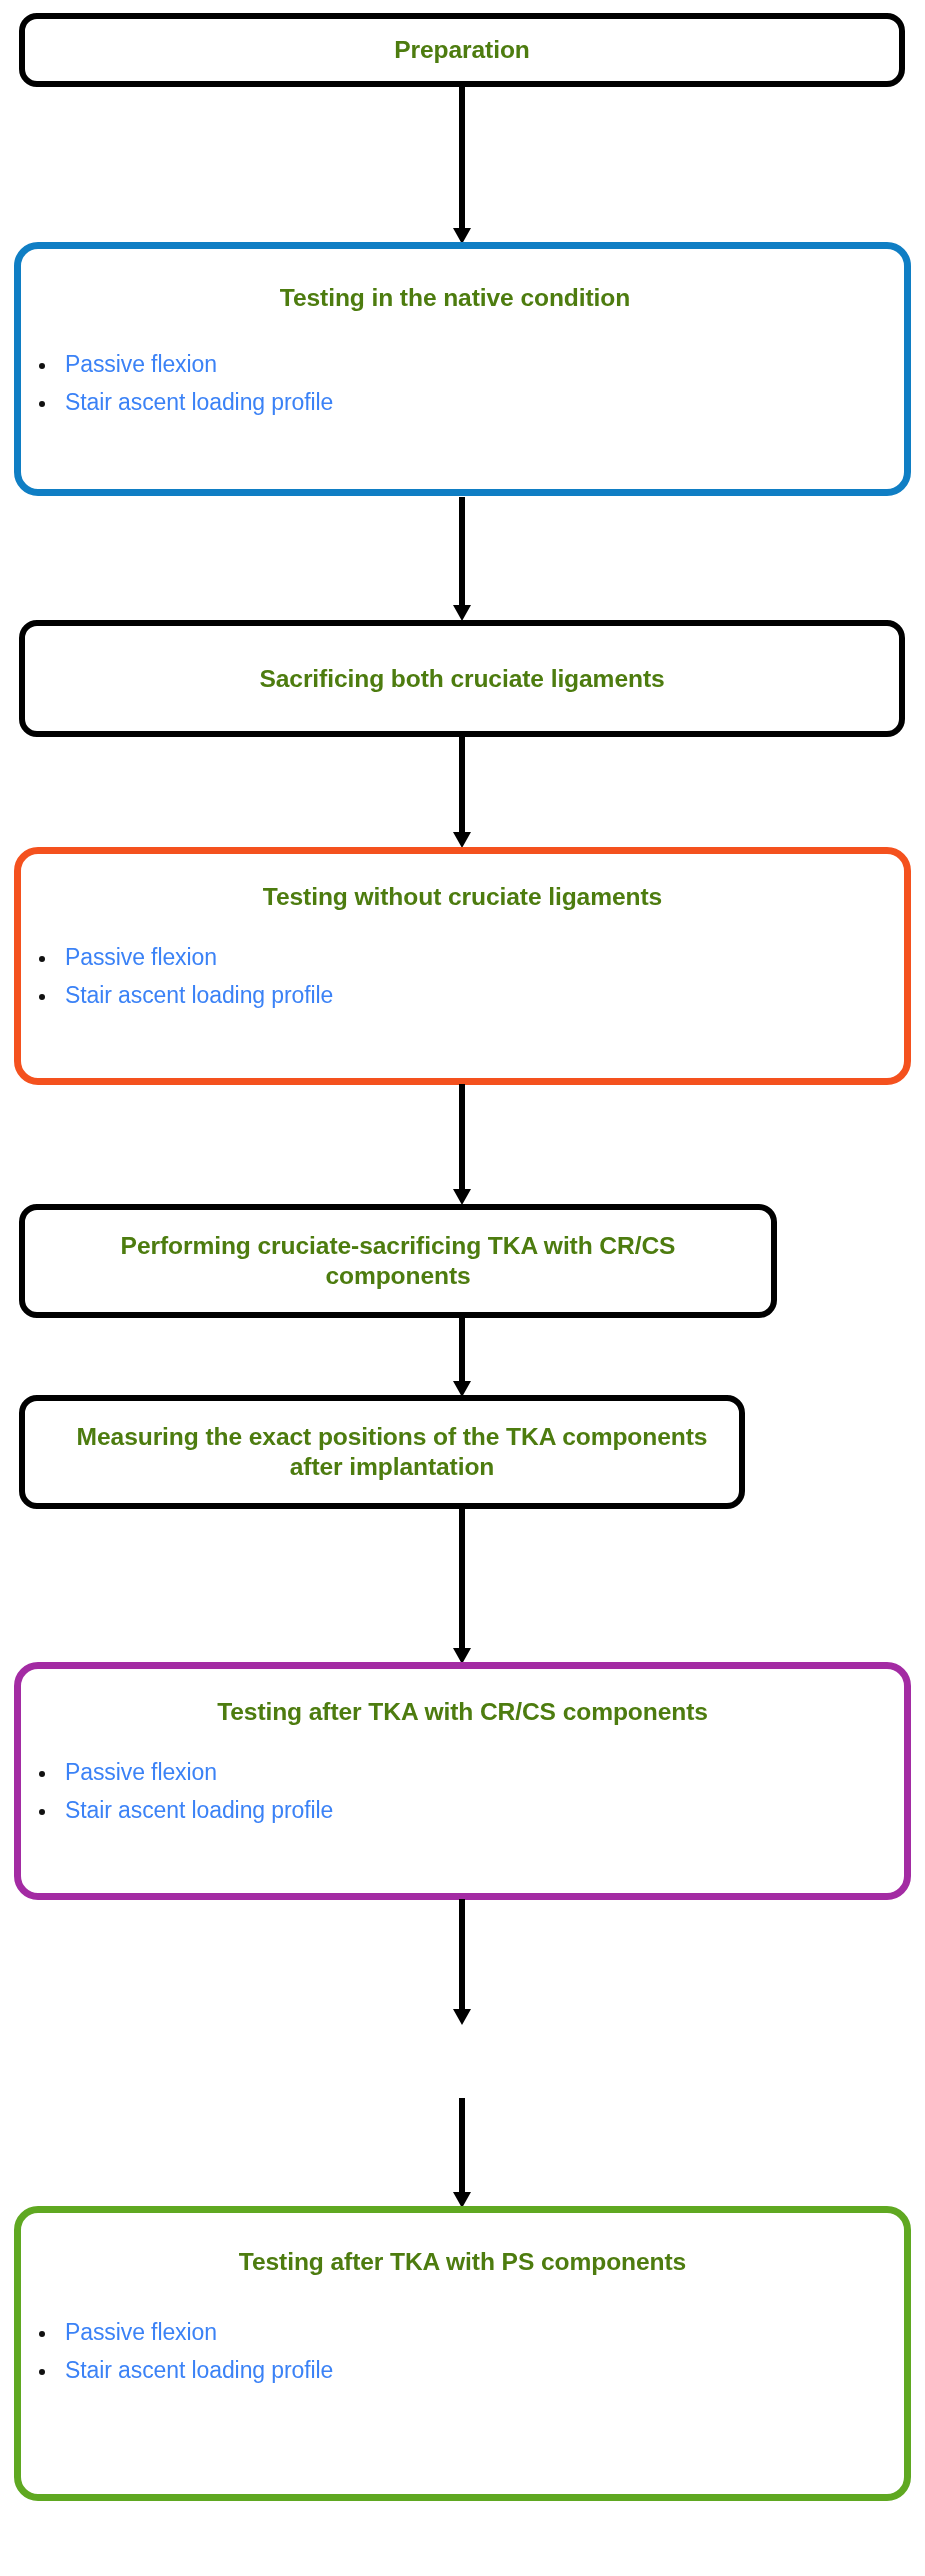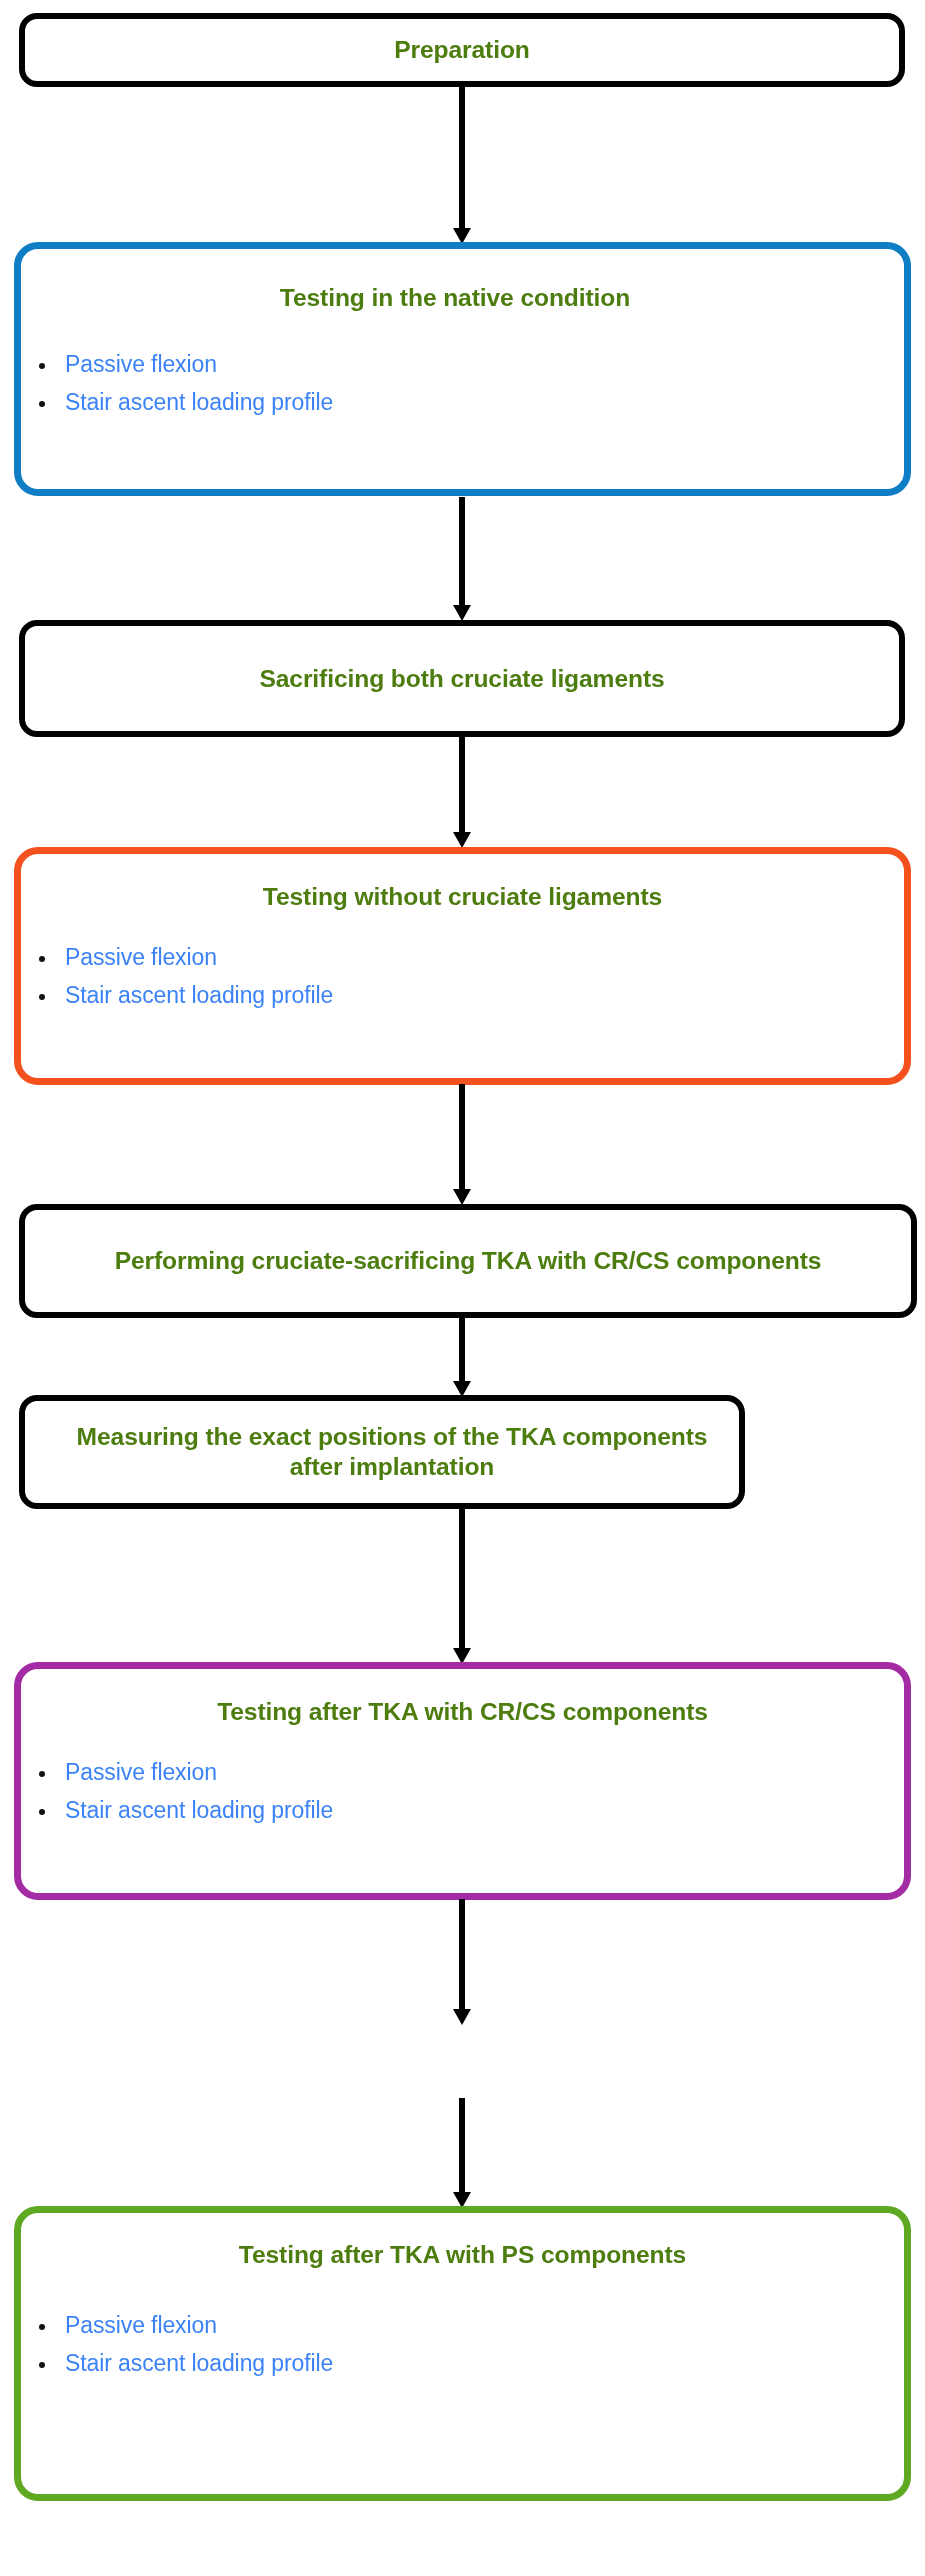--- a/index.html
+++ b/index.html
@@ -147,21 +147,21 @@
       <li>Passive flexion</li>
       <li style="margin-top:8.4px;">Stair ascent loading profile</li>
     </ul>
   </div>
 
   <div class="arrow" style="left:453px; top:1084px; height:121px;">
     <div class="stem" style="height:105px;"></div>
     <div class="head"></div>
   </div>
 
-  <div class="node plain" style="left:19px; top:1204px; width:898px; height:114px;">
+  <div class="node plain" style="left:19px; top:1204px; width:758px; height:114px;">
     <div class="node-title">Performing cruciate-sacrificing TKA with CR/CS components</div>
   </div>
 
   <div class="arrow" style="left:453px; top:1318px; height:79px;">
     <div class="stem" style="height:63px;"></div>
     <div class="head"></div>
   </div>
 
   <div class="node plain" style="left:19px; top:1395px; width:726px; height:114px;padding-left:20px;">
     <div class="node-title">Measuring the exact positions of the TKA components after implantation</div>
@@ -185,21 +185,21 @@
     <div class="head"></div>
   </div>
 
 
   <div class="arrow" style="left:453px; top:2098px; height:110px;">
     <div class="stem" style="height:94px;"></div>
     <div class="head"></div>
   </div>
 
   <div class="node accent" style="left:14px; top:2206px; width:897px; height:295px; border-color:#5FA821;">
-    <div class="node-title" style="margin-top:27px;">Testing after TKA with PS components</div>
+    <div class="node-title" style="margin-top:34px;">Testing after TKA with PS components</div>
     <ul class="bullets" style="margin-top:41px;">
       <li>Passive flexion</li>
       <li style="margin-top:8.4px;">Stair ascent loading profile</li>
     </ul>
   </div>
 
 </div>
 
 
 </body></html>

